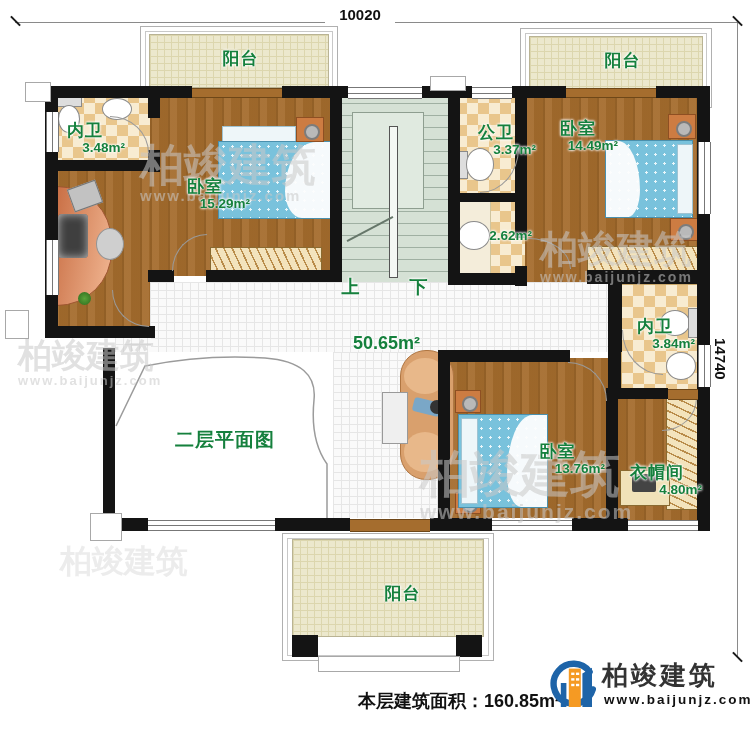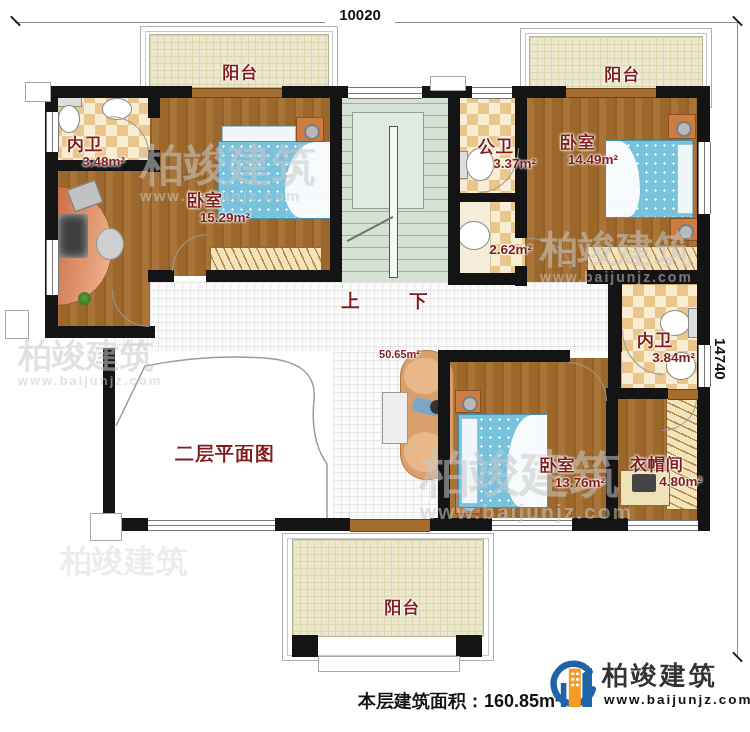--- a/index.html
+++ b/index.html
@@ -37,22 +37,22 @@
   .marble{position:absolute;z-index:2;background:#f4edda;border:1px solid #cfc49e;}
   .bed{position:absolute;z-index:3;background-color:#79c2dc;border:1px solid #4a90ad;
         background-image:radial-gradient(#eaf7fb 1px,transparent 1.3px);background-size:9px 9px;}
   .pillow{position:absolute;z-index:3;background:#eef6f9;border:1px solid #9fc3d2;}
   .blanket{position:absolute;z-index:3;background:#fdfdfd;opacity:.95;}
   .nstand{position:absolute;z-index:3;background:#cd7c42;border:1px solid #8e4f22;}
   .nstand::after{content:"";position:absolute;left:50%;top:50%;width:12px;height:12px;margin:-6px 0 0 -6px;
         border-radius:50%;background:#b9b9b9;border:2px solid #7c7c7c;}
   .fixt{position:absolute;background:#fff;border:1px solid #8a8a8a;z-index:3;}
   .arc{position:absolute;z-index:4;border:0 solid #9a9a9a;}
-  .rlabel{position:absolute;z-index:6;text-align:center;font-weight:bold;color:#7f1d1d;line-height:1.1;
-        text-shadow:0 0 3px #fff,0 0 3px #fff,0 0 2px #fff;margin-top:14px;}
+  .rlabel{position:absolute;z-index:6;text-align:center;font-weight:bold;color:#15803d;line-height:1.1;
+        text-shadow:0 0 3px #fff,0 0 3px #fff,0 0 2px #fff;}
   .rlabel .cn{font-size:17px;display:block;letter-spacing:1px;}
   .rlabel .ar{font-size:13.5px;display:block;text-align:right;}
   .dim{position:absolute;background:#8a8a8a;z-index:6;}
   .tick{position:absolute;width:13px;height:2px;background:#1a1a1a;transform:rotate(45deg);z-index:6;}
   .wm{position:absolute;z-index:5;color:#c9c9c9;opacity:.55;font-weight:bold;line-height:1.05;white-space:nowrap;}
   .wm .u{display:block;letter-spacing:2px;}
   .pilaster{position:absolute;background:#fff;border:1px solid #a8a8a8;z-index:5;}
   .post{position:absolute;background:#141414;z-index:3;}
 </style>
 </head>
@@ -248,30 +248,30 @@
     <span class="ar">2.62m²</span>
     </div>
   <div class="rlabel" style="left:538px;top:120px;width:80px;">
     <span class="cn">卧室</span>
     <span class="ar">14.49m²</span>
     </div>
   <div class="rlabel" style="left:615px;top:318px;width:80px;">
     <span class="cn">内卫</span>
     <span class="ar">3.84m²</span>
     </div>
-  <div class="rlabel" style="left:612px;top:442px;width:90px;">
+  <div class="rlabel" style="left:612px;top:464px;width:90px;">
     <span class="cn">衣帽间</span>
     <span class="ar">4.80m²</span>
     </div>
   <div class="rlabel" style="left:510px;top:443px;width:95px;">
     <span class="cn">卧室</span>
     <span class="ar">13.76m²</span>
     </div>
   <div class="rlabel" style="left:330px;top:334px;width:90px;font-size:14px;">
-    <span class="ar" style="font-size:11px;">50.65m²</span>
+    <span class="ar" style="font-size:18px;">50.65m²</span>
     </div>
   <div class="rlabel" style="left:155px;top:430px;width:140px;">
     <span class="cn" style="font-size:19px;">二层平面图</span>
     </div>
 
   <div class="rlabel" style="left:336px;top:278px;width:30px;">
       <span class="cn" style="font-size:18px;">上</span>
     </div>
   <div class="rlabel" style="left:404px;top:278px;width:30px;">
       <span class="cn" style="font-size:18px;">下</span>

